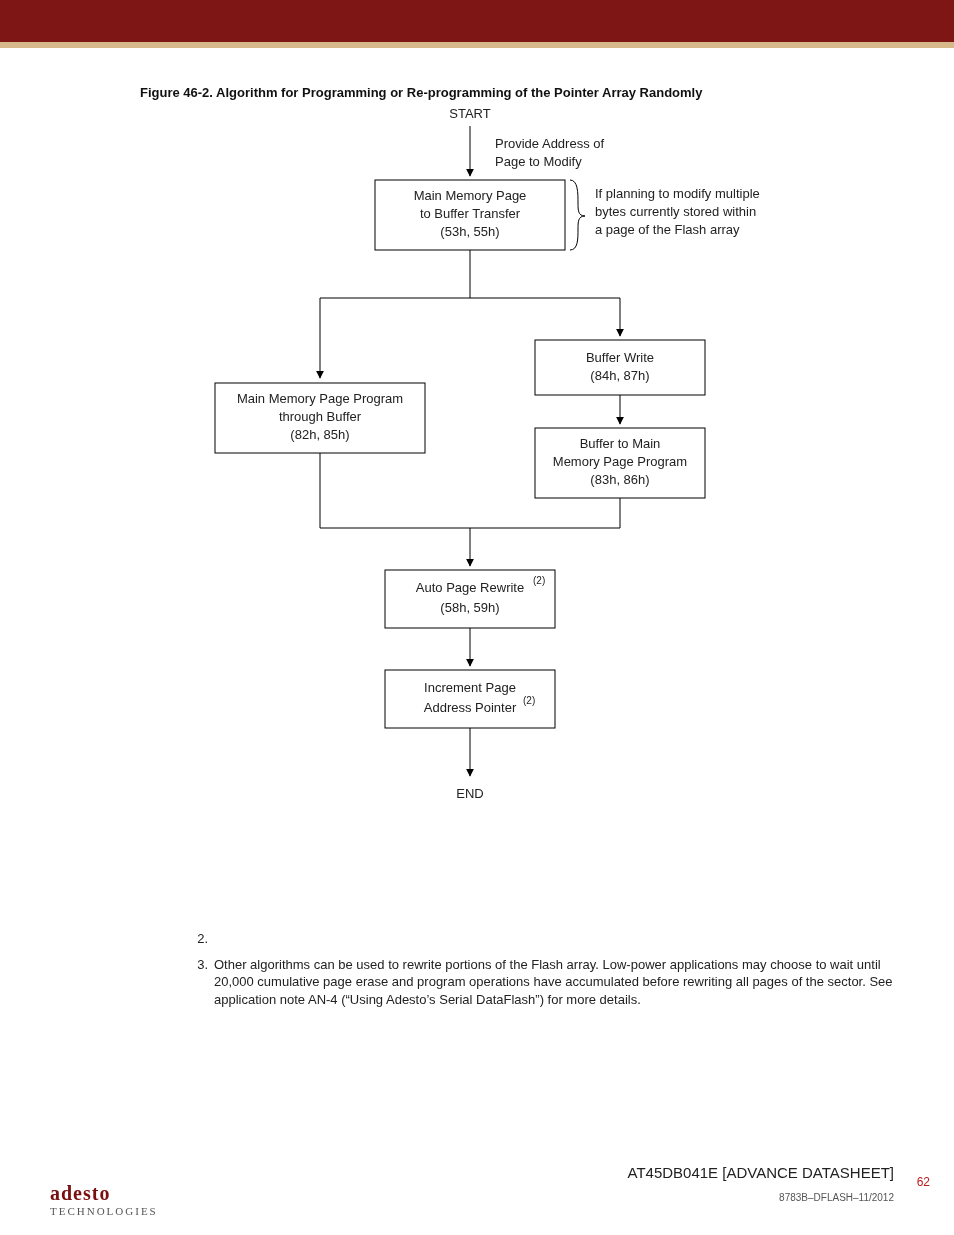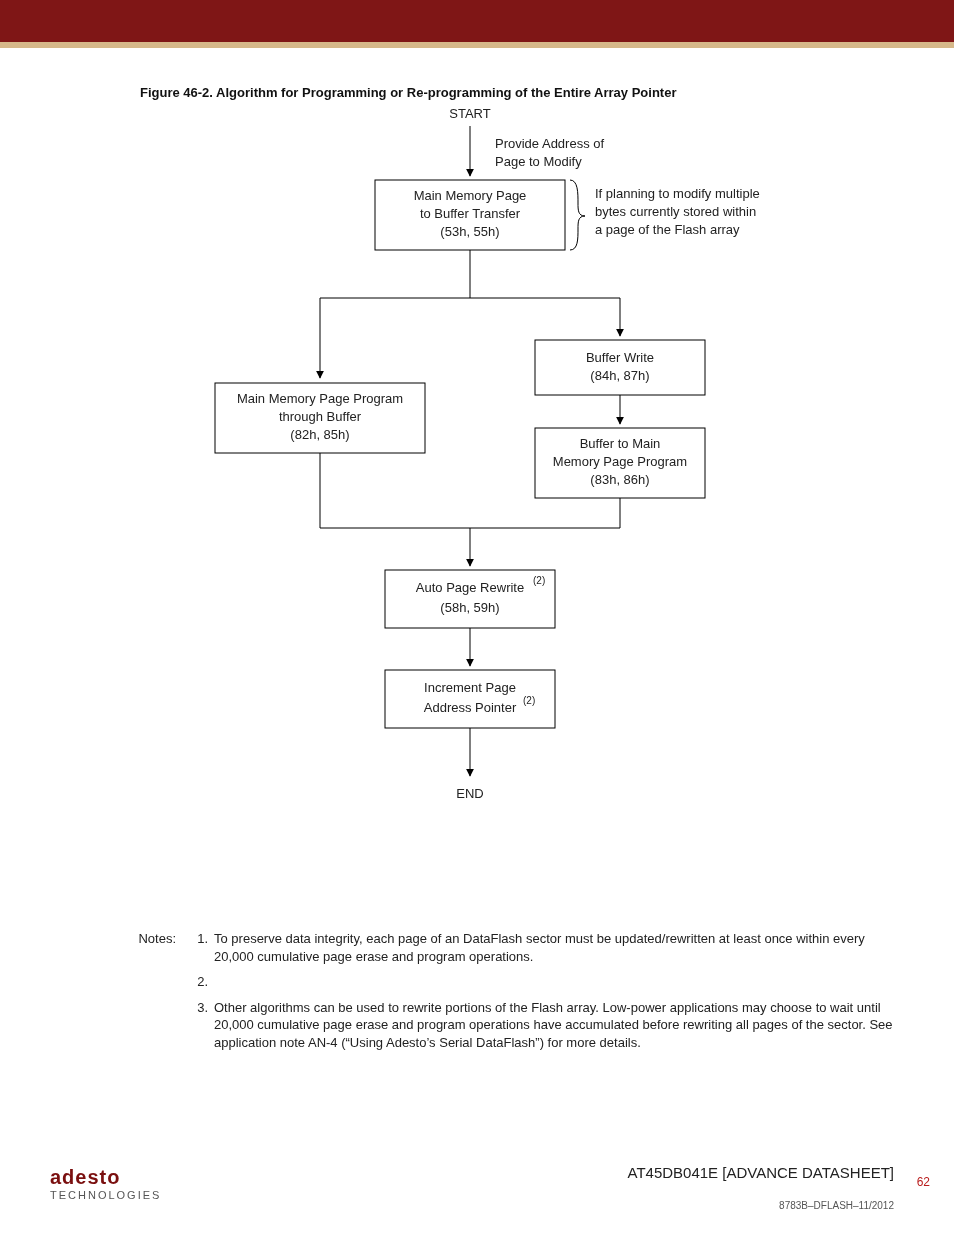--- a/index.html
+++ b/index.html
@@ -8,36 +8,36 @@
   .topstripe{position:absolute;left:0;top:42px;width:954px;height:6px;background:#d6b88a}
   .caption{position:absolute;left:140px;top:85px;font-size:13px;color:#111}
   .caption b{color:#111}
   .svgwrap{position:absolute;left:140px;top:98px;width:720px;height:800px}
   .notes{position:absolute;left:118px;top:930px;width:780px;font-size:13px;color:#222;line-height:1.35}
   .notes .nl{display:flex;margin-bottom:8px}
   .notes .lab{width:58px;flex:none;text-align:right;padding-right:10px}
   .notes .num{width:22px;flex:none;text-align:right;padding-right:6px}
   .notes .txt{flex:1}
   .footer{position:absolute;bottom:18px;left:0;width:954px}
-  .logo{position:absolute;left:50px;bottom:16px;font-family:Liberation Sans, sans-serif;color:#7a0f0f;font-size:20px;font-weight:bold;letter-spacing:1px}
+  .logo{position:absolute;left:50px;bottom:0;font-family:Liberation Serif, serif;color:#7a0f0f;font-size:20px;font-weight:bold;letter-spacing:1px}
   .logo small{display:block;font-size:11px;letter-spacing:2px;color:#555;font-weight:normal}
   .doctitle{position:absolute;right:60px;bottom:36px;font-size:15px;color:#222}
-  .docmeta{position:absolute;right:60px;bottom:6px;font-size:10px;color:#555}
+  .docmeta{position:absolute;right:60px;bottom:14px;font-size:10px;color:#555}
   .pgno{position:absolute;right:24px;bottom:28px;font-size:12px;color:#b91c1c}
   svg text{font-family:Arial,Helvetica,sans-serif;fill:#222}
 </style>
 </head>
 <body>
 <div class="page">
 
 <div class="topbar"></div>
 <div class="topstripe"></div>
 
 <div class="caption">
-  <b><span>Figure 46-2.</span> <span>Algorithm for Programming or Re-programming of the Entire Array Pointer</span></b>
+  <b><span>Figure 46-2.</span> <span>Algorithm for Programming or Re-programming of the Pointer Array Randomly</span></b>
 </div>
 
 <div class="svgwrap">
 <svg viewBox="0 0 720 800" width="720" height="800">
   <defs>
     <marker id="ah" viewBox="0 0 10 10" refX="9" refY="5" markerWidth="8" markerHeight="8" orient="auto">
       <path d="M0,0 L10,5 L0,10 Z" fill="#000"></path>
     </marker>
   </defs>
 
@@ -100,25 +100,20 @@
   <text x="330" y="614" font-size="13" text-anchor="middle">Address Pointer</text>
   <text x="383" y="606" font-size="10">(2)</text>
 
   <line x1="330" y1="630" x2="330" y2="678" stroke="#000" stroke-width="1" marker-end="url(#ah)"></line>
   <text x="330" y="700" font-size="13" text-anchor="middle">END</text>
 </svg>
 </div>
 
 <div class="notes">
   <div class="nl">
-    <div class="lab">Notes:</div>
-    <div class="num">1.</div>
-    <div class="txt">To preserve data integrity, each page of an DataFlash sector must be updated/rewritten at least once within every 20,000 cumulative page erase and program operations.</div>
-  </div>
-  <div class="nl">
     <div class="lab"></div>
     <div class="num">2.</div>
   </div>
   <div class="nl">
     <div class="lab"></div>
     <div class="num">3.</div>
     <div class="txt">Other algorithms can be used to rewrite portions of the Flash array. Low-power applications may choose to wait until 20,000 cumulative page erase and program operations have accumulated before rewriting all pages of the sector. See application note AN-4 (“Using Adesto’s Serial DataFlash”) for more details.</div>
   </div>
 </div>
 

